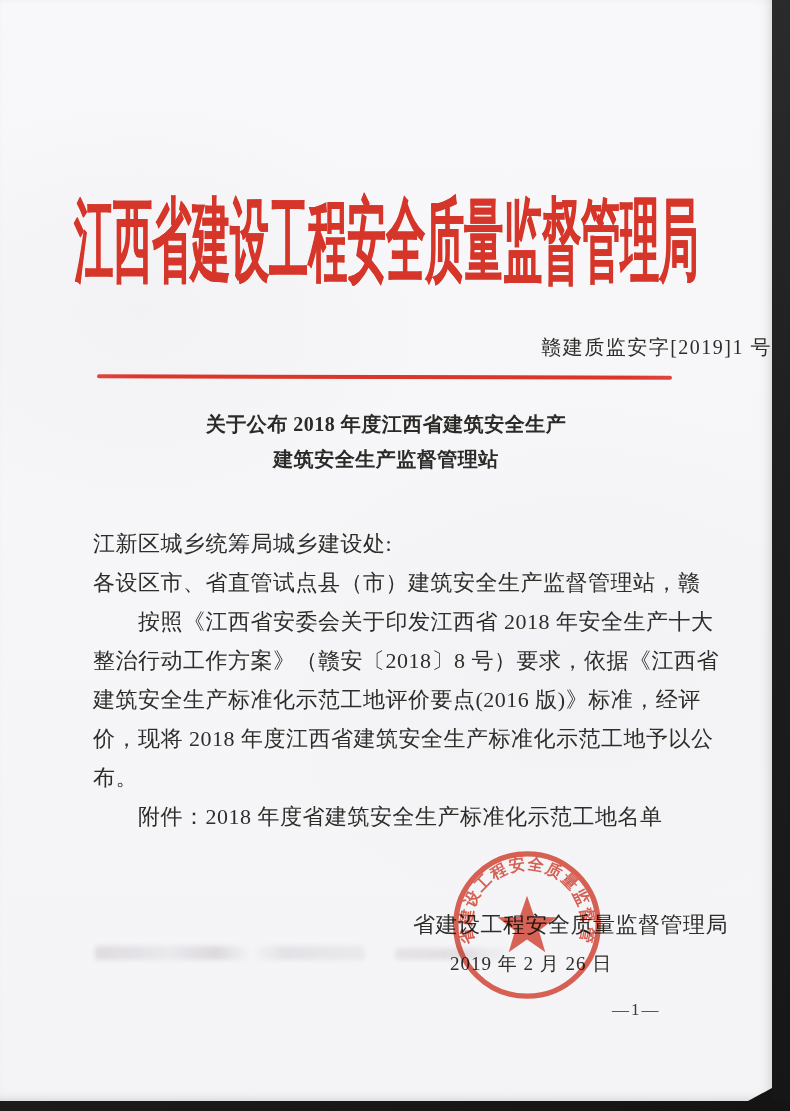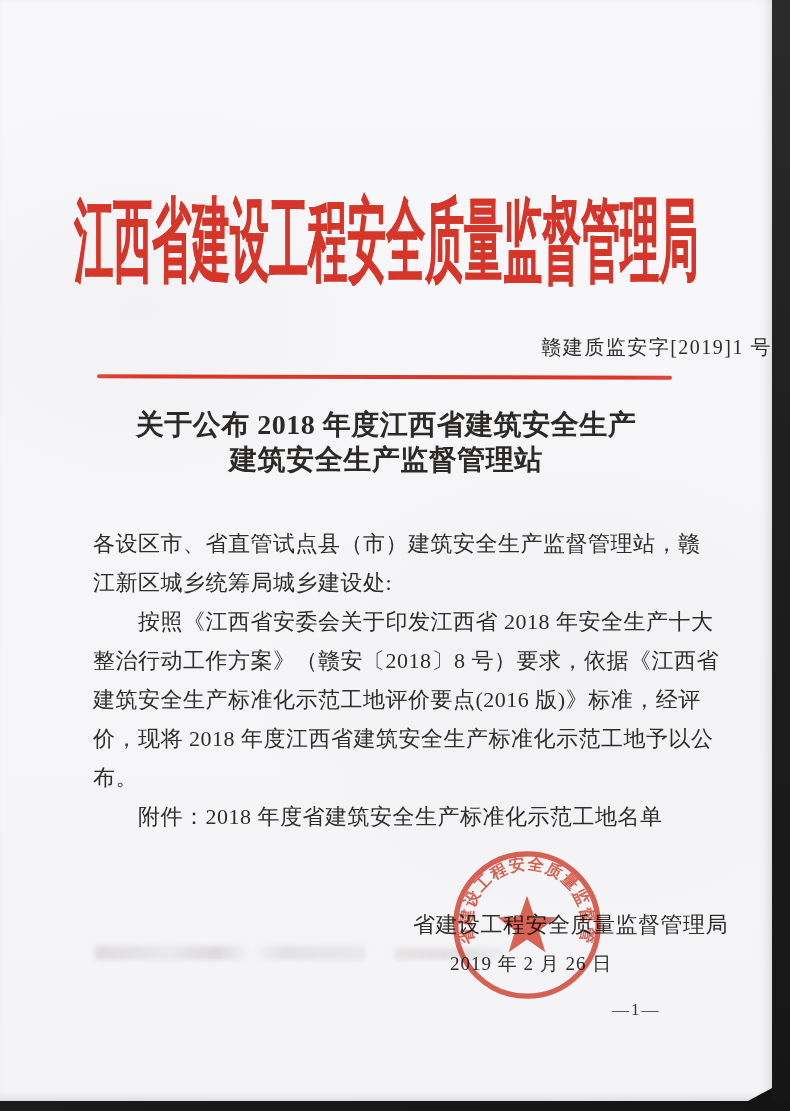--- a/index.html
+++ b/index.html
@@ -56,21 +56,21 @@
     position: absolute; left: 97px; top: 375px;
     width: 575px; height: 4px;
     background: linear-gradient(90deg, #e0463c, #dd352a 8%, #dd352a 92%, #e0463c);
     border-radius: 2px;
     transform: rotate(0.15deg);
   }
   
   .title {
     position: absolute; left: 0; top: 407px; width: 772px;
     text-align: center;
-    font-size: 28px; font-weight: 700; line-height: 35px;
+    font-size: 20px; font-weight: 700; line-height: 35px;
     color: #2b2a27; letter-spacing: 0.5px;
     white-space: nowrap;
   }
   
   .body-text {
     position: absolute; left: 93px; top: 524px; width: 600px;
     font-size: 22px; line-height: 39px;
     color: #2f2d2a; letter-spacing: 0.5px;
   }
   .bl { white-space: nowrap; height: 39px; }
@@ -127,22 +127,22 @@
   <div class="docnum">赣建质监安字[2019]1 号</div>
 
   <div class="rule"></div>
 
   <div class="title">
     <div>关于公布 2018 年度江西省建筑安全生产</div>
     <div>建筑安全生产监督管理站</div>
   </div>
 
   <div class="body-text">
+    <div class="bl">江新区城乡统筹局城乡建设处:</div>
     <div class="bl">各设区市、省直管试点县（市）建筑安全生产监督管理站，赣</div>
-    <div class="bl">江新区城乡统筹局城乡建设处:</div>
     <div class="bl indent">按照《江西省安委会关于印发江西省 2018 年安全生产十大</div>
     <div class="bl">整治行动工作方案》（赣安〔2018〕8 号）要求，依据《江西省</div>
     <div class="bl">建筑安全生产标准化示范工地评价要点(2016 版)》标准，经评</div>
     <div class="bl">价，现将 2018 年度江西省建筑安全生产标准化示范工地予以公</div>
     <div class="bl">布。</div>
     <div class="bl indent">附件：2018 年度省建筑安全生产标准化示范工地名单</div>
   </div>
 
   <div class="smudge s1"></div>
   <div class="smudge s2"></div>

